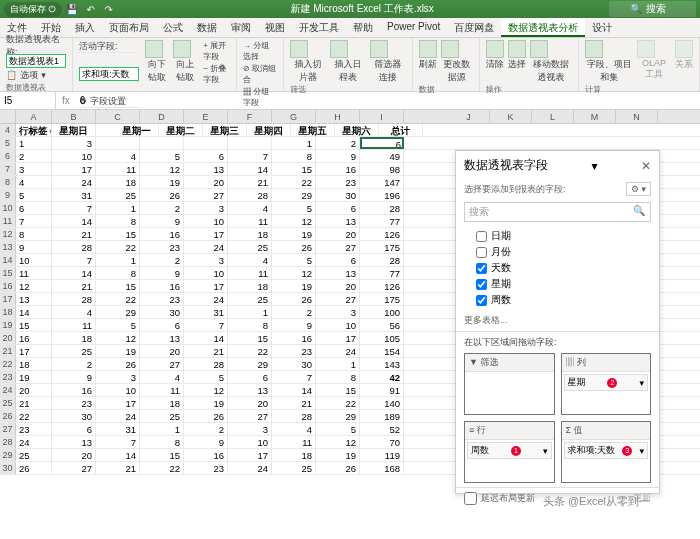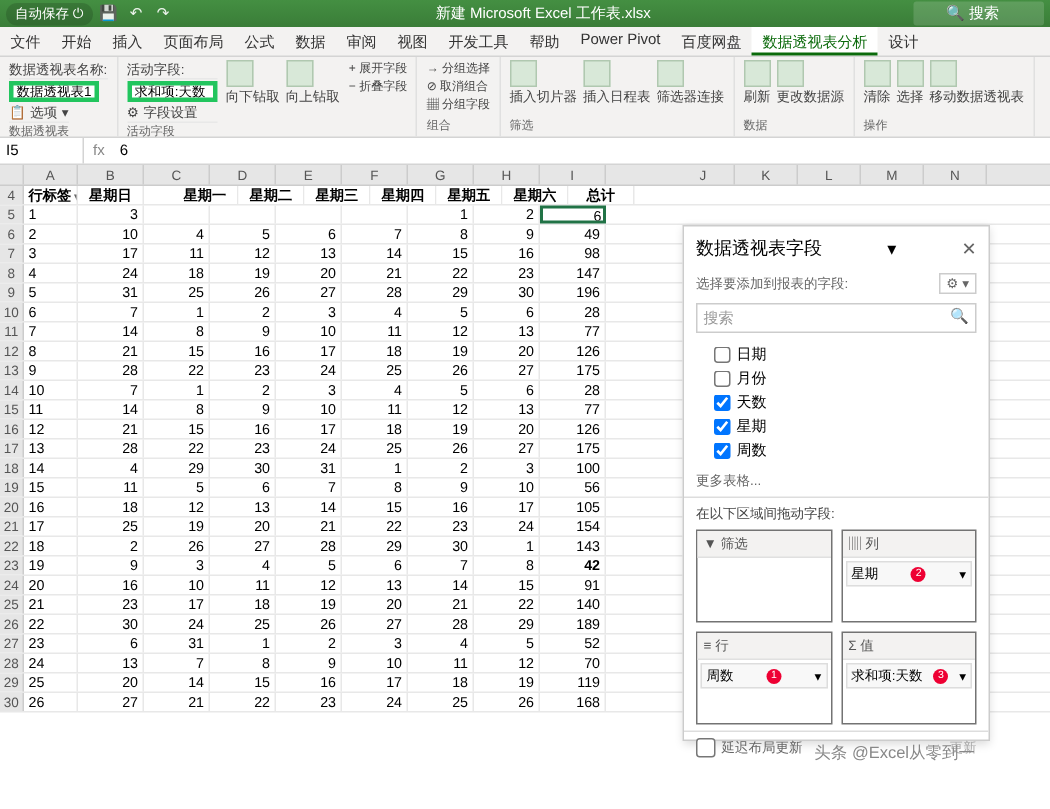--- a/index.html
+++ b/index.html
@@ -15,21 +15,21 @@
 .tabs { background: #f3f2f1; height: 20px; display: flex; border-bottom: 1px solid #d4d4d4; font-size: 10px; }
 .tab { padding: 3px 7px; color: #333; cursor: pointer; }
 .tab.active { color: #0b6a0b; border-bottom: 2px solid #0b6a0b; background: #fff; }
 
 .ribbon { background: #f3f2f1; height: 54px; display: flex; border-bottom: 1px solid #d4d4d4; font-size: 9px; color: #444; }
 .rgroup { border-right: 1px solid #e0e0e0; padding: 2px 6px; display: flex; flex-direction: column; justify-content: space-between; }
 .rgroup .top { display: flex; gap: 6px; align-items: flex-start; flex: 1; }
 .rgroup .icon { width: 18px; height: 18px; background: #d8e8d8; border: 1px solid #b0c8b0; }
 .rgroup .lbl { font-size: 8px; color: #666; }
 .rgroup .row { display: flex; align-items: center; gap: 3px; font-size: 9px; }
-.inp { border: 3px solid #22c55e; font-size: 9px; padding: 1px 2px; height: 14px; }
+.inp { border: 1px solid #22c55e; font-size: 9px; padding: 1px 2px; height: 14px; }
 
 .fbar { height: 18px; display: flex; align-items: center; border-bottom: 1px solid #d4d4d4; font-size: 10px; }
 .namebox { width: 56px; border-right: 1px solid #d4d4d4; padding: 0 4px; height: 100%; display: flex; align-items: center; }
 .fbar .fx { padding: 0 6px; color: #888; }
 .fbar .form { padding: 0 4px; }
 
 .sheet { display: flex; height: 420px; }
 .grid { flex: 0 0 448px; overflow: hidden; position: relative; }
 .colhdr { display: flex; background: #e6e6e6; border-bottom: 1px solid #ccc; height: 14px; font-size: 9px; }
 .ch { border-right: 1px solid #ccc; text-align: center; color: #555; line-height: 14px; }
@@ -105,21 +105,21 @@
       <div class="row">
           <span>数据透视表名称:</span>
         </div>
       <input class="inp" style="width: 60px;" value="数据透视表1">
       <div class="row">📋 <span>选项</span> ▾</div>
     </div>
     <div class="lbl">数据透视表</div>
   </div>
   <div class="rgroup">
     <div class="top">
-      <div style="display:flex;flex-direction:column;gap:1px">
+      <div style="display:flex;flex-direction:column;gap:14px">
         <div class="row">
             <span>活动字段:</span>
           </div>
         <input class="inp" style="width: 60px;" value="求和项:天数">
         <div class="row">⚙ <span>字段设置</span></div>
       </div>
       <div style="display:flex;gap:4px">
         <div style="text-align:center">
             <div class="icon"></div>
             <div>向下钻取</div>
@@ -183,20 +183,37 @@
       <div style="text-align:center">
           <div class="icon"></div>
           <div>选择</div>
         </div>
       <div style="text-align:center">
           <div class="icon"></div>
           <div>移动数据透视表</div>
         </div>
     </div>
     <div class="lbl">操作</div>
+  </div>
+  <div class="rgroup">
+    <div class="top" style="gap:4px">
+      <div style="text-align:center">
+          <div class="icon"></div>
+          <div>字段、项目和集</div>
+        </div>
+      <div style="text-align:center;opacity:0.5">
+          <div class="icon"></div>
+          <div>OLAP 工具</div>
+        </div>
+      <div style="text-align:center;opacity:0.5">
+          <div class="icon"></div>
+          <div>关系</div>
+        </div>
+    </div>
+    <div class="lbl">计算</div>
   </div>
 </div>
 
 <div class="fbar">
   <div class="namebox">I5</div>
   <span class="fx">fx</span>
   <span class="form">6</span>
 </div>
 
 <div class="sheet">

